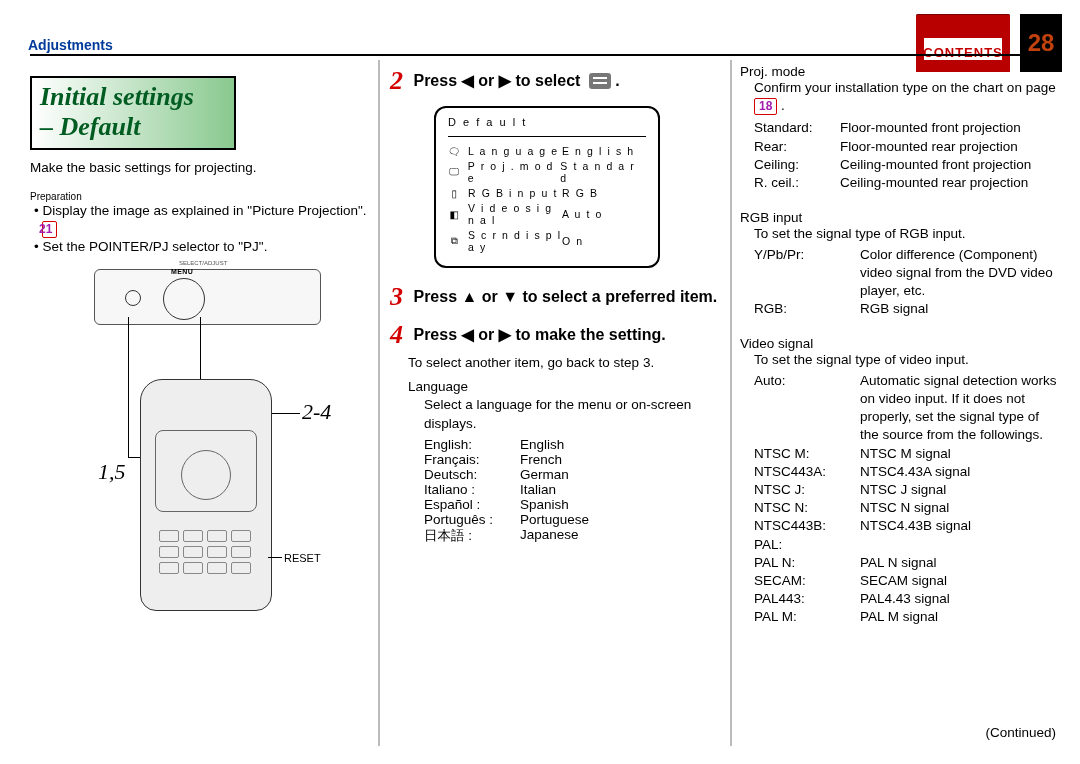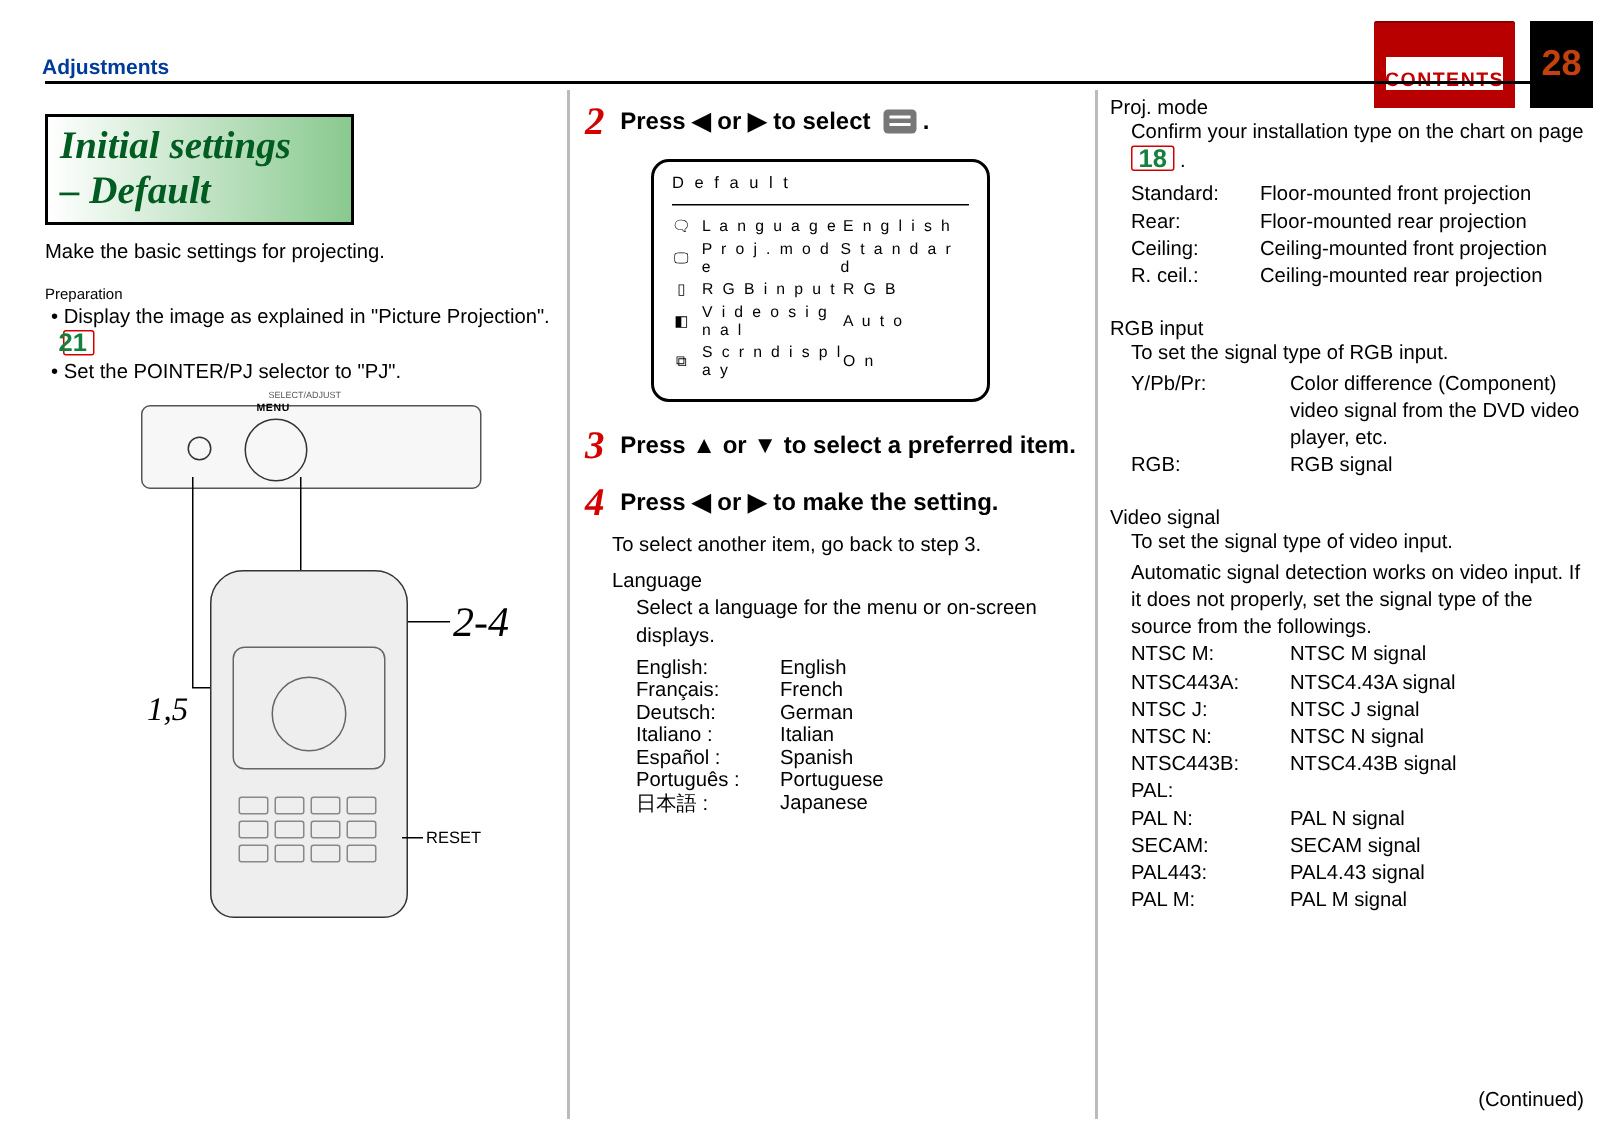--- a/index.html
+++ b/index.html
@@ -18,35 +18,35 @@
   .vline{position:absolute;top:60px;bottom:18px;width:2px;background:#bbb}
   .vline.a{left:378px}
   .vline.b{left:730px}
   
   .title-box{border:2px solid #000;width:202px;height:70px;position:relative;overflow:hidden;margin-top:16px}
   .title-grad{position:absolute;left:0;top:0;right:0;bottom:0;background:linear-gradient(90deg,#fff 0%,#89c98f 100%)}
   .title-txt{position:relative;font-family:'Times New Roman',serif;font-style:italic;font-weight:bold;color:#005c21;font-size:26px;padding:4px 8px;line-height:1.15}
   .intro{margin-top:10px;font-size:13.5px}
   .prep{margin-top:16px;font-weight:normal;font-size:10px}
   .bullet{font-size:13.5px;margin-left:4px;text-indent:-8px;padding-left:8px;line-height:1.35}
-  .redbox{display:inline-block;border:1.5px solid #d40000;color:#15803d;font-size:17px;padding:0 4px;border-radius:2px;font-weight:bold;line-height:15px}
+  .redbox{display:inline-block;border:1.5px solid #d40000;color:#a21caf;font-size:12px;padding:0 4px;border-radius:2px;font-weight:bold;line-height:15px}
   .remote-wrap{position:relative;width:320px;height:320px;margin-top:12px}
   .panel{position:absolute;left:64px;top:0;width:225px;height:54px;border:1.5px solid #555;border-radius:6px;background:#f7f7f7}
   .panel-dot{position:absolute;left:30px;top:20px;width:14px;height:14px;border:1.5px solid #333;border-radius:50%}
   .menu-knob{position:absolute;left:68px;top:8px;width:40px;height:40px;border:1.5px solid #333;border-radius:50%}
   .menu-lbl{position:absolute;left:76px;top:-2px;font-size:7px;font-weight:bold;letter-spacing:0.4px}
   .small-lbl{position:absolute;font-size:6px;color:#555}
   .remote{position:absolute;left:110px;top:110px;width:130px;height:230px;border:1.5px solid #333;border-radius:22px 22px 16px 16px;background:#eee}
   .remote::before{content:"";position:absolute;left:14px;right:14px;top:50px;height:80px;border:1.2px solid #666;border-radius:8px}
   .remote .circle{position:absolute;left:40px;top:70px;width:48px;height:48px;border:1.2px solid #666;border-radius:50%}
   .remote .grid{position:absolute;left:18px;right:18px;top:150px;height:50px}
   .remote .grid div{position:absolute;width:18px;height:10px;border:1px solid #888;border-radius:2px}
   .reset-lbl{position:absolute;left:254px;top:283px;font-size:11px}
   .reset-line{position:absolute;left:238px;top:288px;width:14px;height:1px;background:#000}
-  .callout-24{position:absolute;left:272px;top:130px;font-family:'Times New Roman',serif;font-style:italic;font-size:28px}
+  .callout-24{position:absolute;left:272px;top:130px;font-family:'Times New Roman',serif;font-style:italic;font-size:22px}
   .callout-15{position:absolute;left:68px;top:190px;font-family:'Times New Roman',serif;font-style:italic;font-size:22px}
   .call-line{position:absolute;background:#000}
   .stepnum{font-family:'Times New Roman',serif;font-style:italic;font-weight:bold;color:#d40000;font-size:26px;display:inline-block;vertical-align:-3px;margin-right:6px}
   .steptxt{font-weight:bold;font-size:16px}
   
   .step-line{margin-top:6px}
   .osd{margin:10px 0 14px 44px;border:2px solid #000;border-radius:12px;width:198px;padding:8px 12px 10px;position:relative;background:#fff}
   .osd-title{font-size:11px;letter-spacing:2px;margin-bottom:8px}
   .osd hr{border:none;border-top:1.5px solid #000;margin:4px 0 8px}
   .osd-row{font-size:10.5px;letter-spacing:1.6px;display:flex;align-items:center;margin:3px 0}
@@ -250,20 +250,21 @@
         <div class="r">
           <span class="k">RGB:</span>
           <span class="v">RGB signal</span>
         </div>
       </div>
 
   <div class="h3" style="margin-top:18px">Video signal</div>
   <div class="tbl" style="margin-left:14px">To set the signal type of video input.</div>
   <div class="tbl tbl2" id="video-rows" style="margin-top:2px">
         <div class="r">
+          <span class="k">Auto:</span>
           <span class="v">Automatic signal detection works on video input. If it does not properly, set the signal type of the source from the followings.</span>
         </div>
         <div class="r">
           <span class="k">NTSC M:</span>
           <span class="v">NTSC M signal</span>
         </div>
         <div class="r">
           <span class="k">NTSC443A:</span>
           <span class="v">NTSC4.43A signal</span>
         </div>

